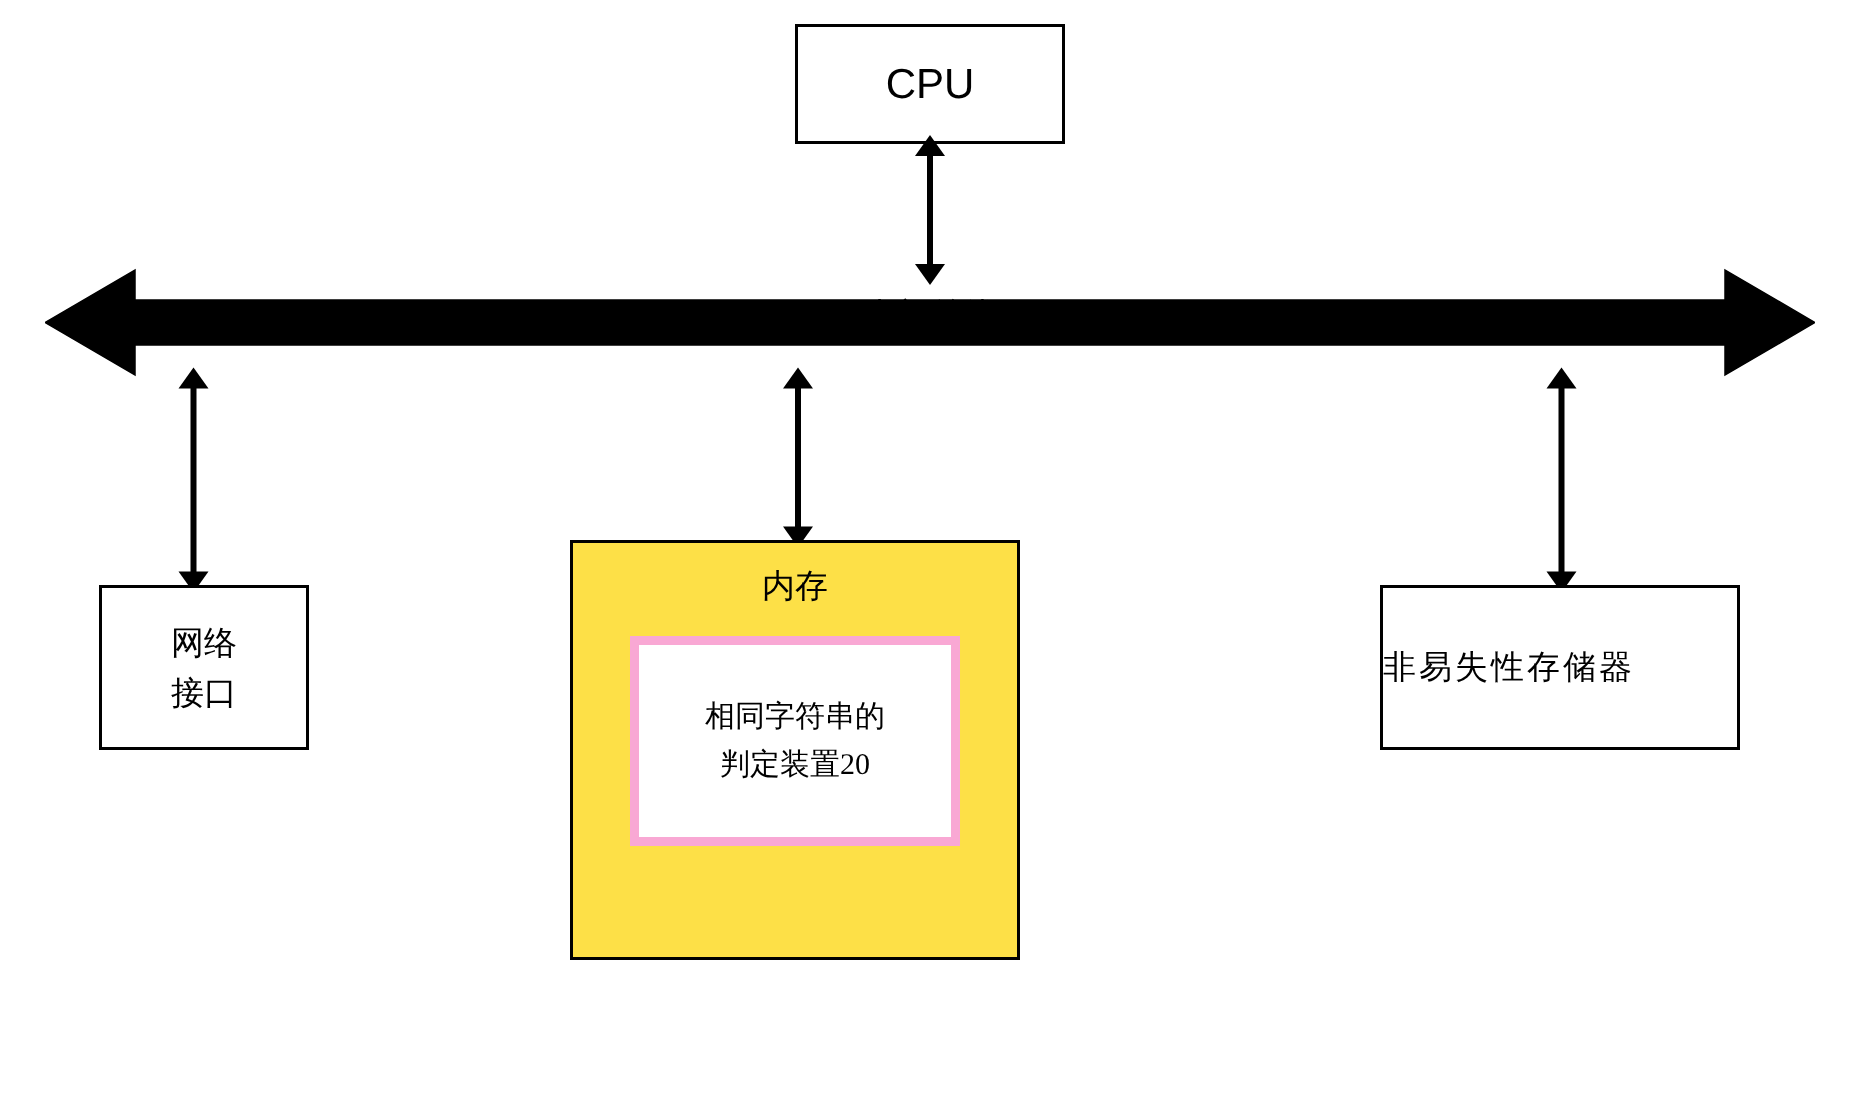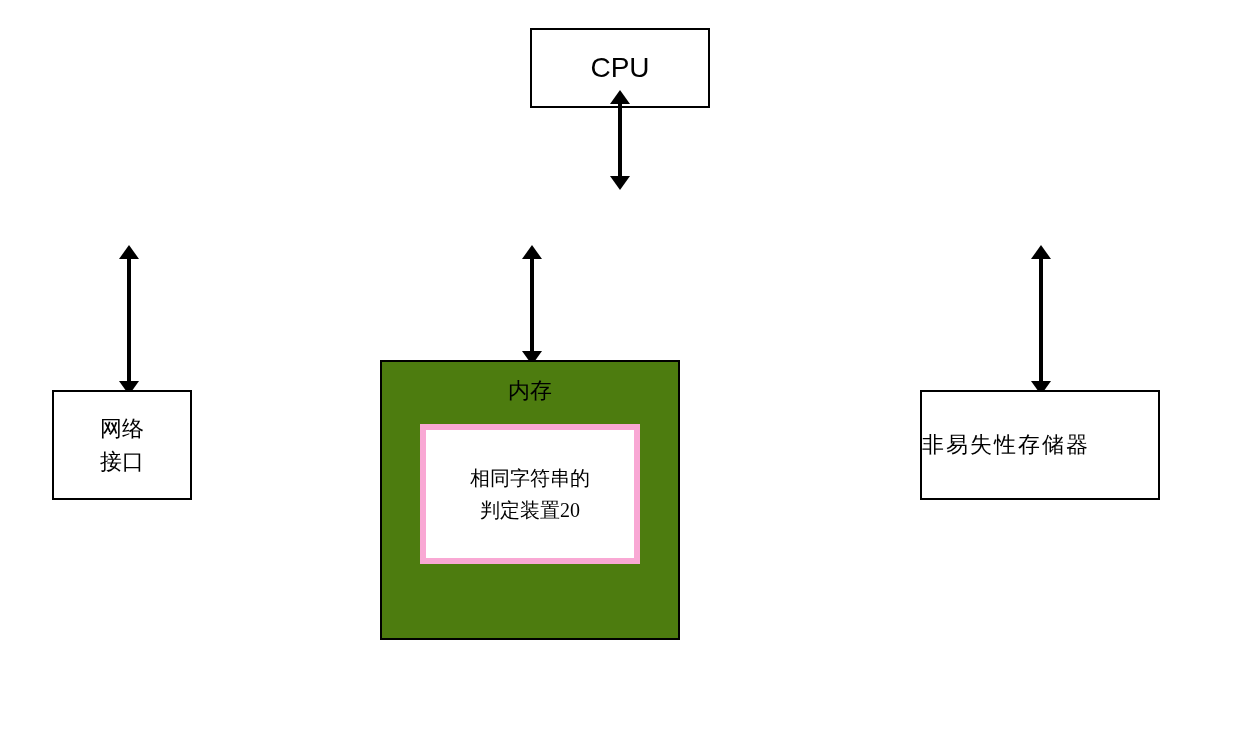--- a/index.html
+++ b/index.html
@@ -12,21 +12,21 @@
     }
     .diagram-container {
       width: 1240px;
       height: 739px;
       position: relative;
     }
     
     .cpu-box {
       position: absolute;
       left: 530px;
-      top: 28px;
+      top: 16px;
       width: 180px;
       height: 80px;
       border: 2px solid #000;
       display: flex;
       align-items: center;
       justify-content: center;
       font-size: 28px;
       font-family: Arial, sans-serif;
       background: #fff;
     }
@@ -78,21 +78,21 @@
       left: 50%;
       transform: translateX(-50%);
       font-size: 22px;
       color: #000;
       white-space: nowrap;
       z-index: 10;
     }
     
     .network-box {
       position: absolute;
-      left: 52px;
+      left: 66px;
       top: 390px;
       width: 140px;
       height: 110px;
       border: 2px solid #000;
       display: flex;
       align-items: center;
       justify-content: center;
       font-size: 22px;
       text-align: center;
       line-height: 1.5;
@@ -106,21 +106,21 @@
       top: 360px;
       width: 300px;
       height: 280px;
       border: 2px solid #000;
       display: flex;
       flex-direction: column;
       align-items: center;
       justify-content: flex-start;
       padding-top: 14px;
       font-size: 22px;
-      background: #4d7c0f;
+      background: #fde047;
     }
     .memory-label {
       font-size: 22px;
       margin-bottom: 18px;
     }
     
     .inner-box {
       border: 6px solid #f9a8d4;
       width: 220px;
       height: 140px;
@@ -233,20 +233,38 @@
 <body>
 
 <div class="diagram-container">
 
   <div class="cpu-box">
     <span>CPU</span>
   </div>
 
   <div class="cpu-to-bus-arrow"></div>
 
+  <div class="bus-container">
+    <svg class="bus-arrow" viewBox="0 0 1180 80" xmlns="http://www.w3.org/2000/svg">
+
+      <polygon points="
+        0,40
+        60,5
+        60,25
+        1120,25
+        1120,5
+        1180,40
+        1120,75
+        1120,55
+        60,55
+        60,75
+      " fill="#000" stroke="#000" stroke-width="1"></polygon>
+    </svg>
+    <div class="bus-label">内部总线</div>
+  </div>
 
   <div class="arrow-net"></div>
 
   <div class="arrow-mem"></div>
 
   <div class="arrow-nv"></div>
 
   <div class="network-box">
     <span>网络<br>接口</span>
   </div>

